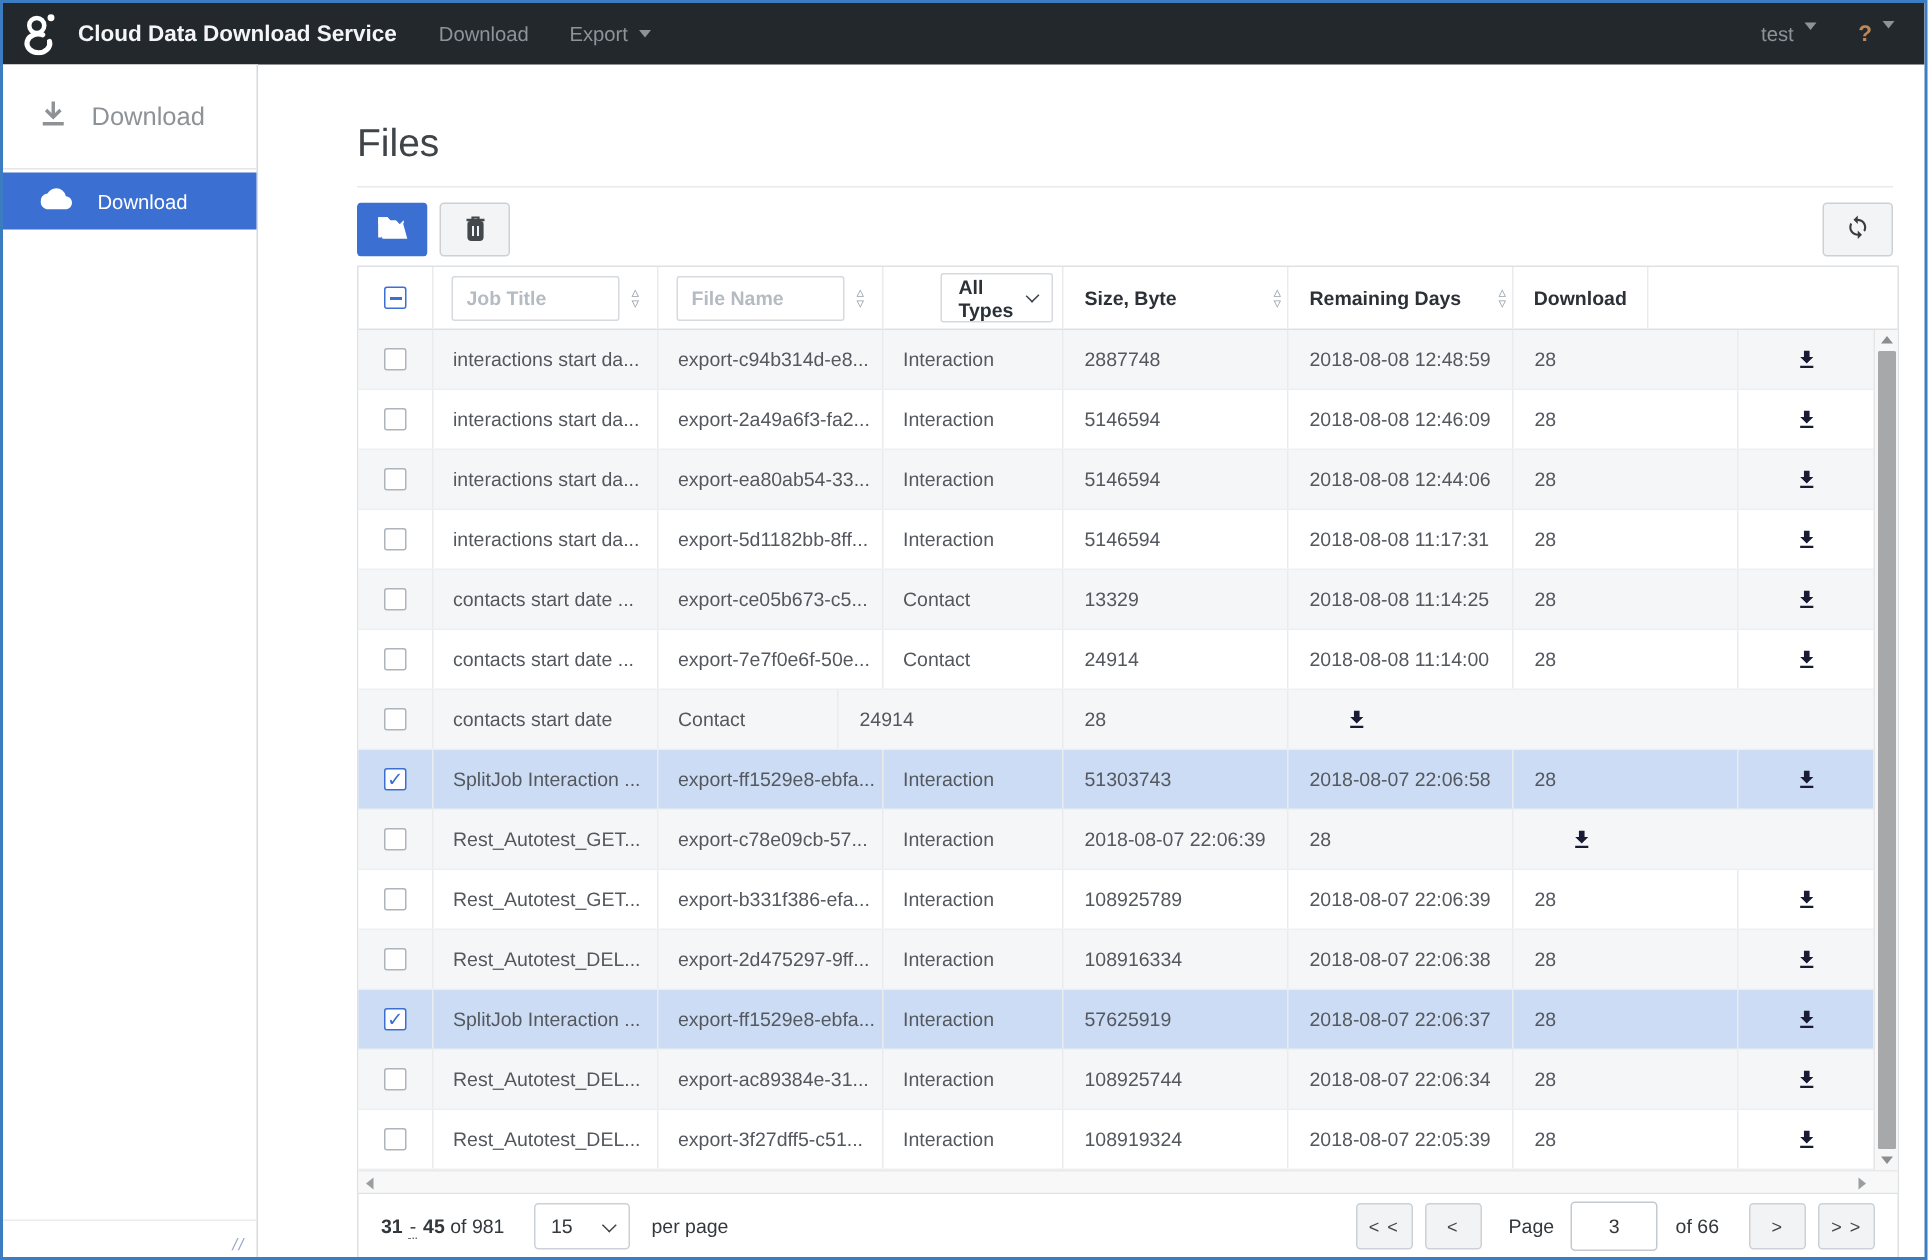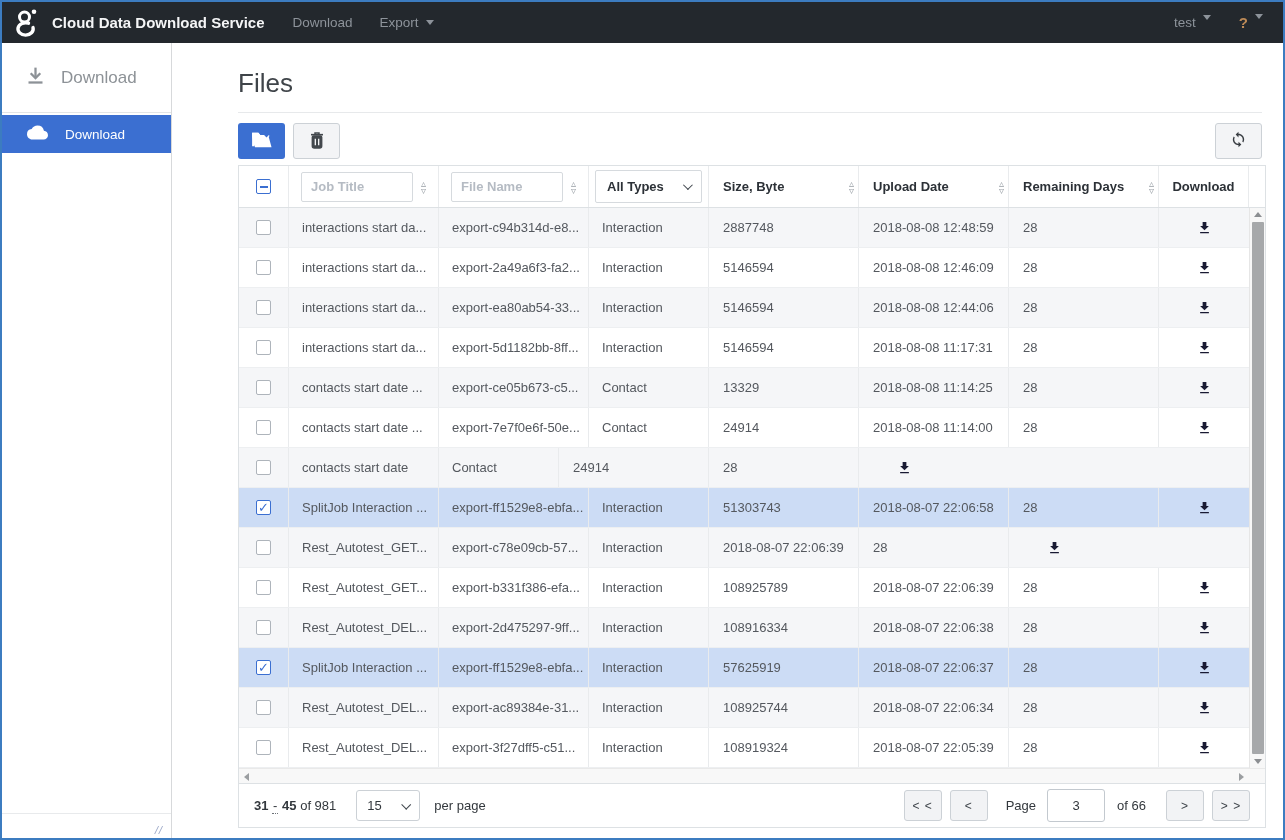--- a/index.html
+++ b/index.html
@@ -27,21 +27,21 @@
 
   
   .sidebar { width:170px; background:#fff; border-right:1px solid #d7d9db; position:relative; flex:none; }
   .sidebar-section { height:70px; display:flex; align-items:center; gap:15px; padding-left:23px; border-bottom:1px solid #e3e5e7; color:#8d9297; font-size:17px; cursor:pointer; }
   .sidebar-active { height:38px; margin-top:2px; background:#3b6fd1; color:#fff; display:flex; align-items:center; gap:17px; padding-left:25px; font-size:13.5px; cursor:pointer; }
   .sidebar-bottomline { position:absolute; left:0; right:0; bottom:24px; border-top:1px solid #e8eaec; }
   .resize-handle { position:absolute; right:8px; bottom:2px; color:#9aa7c7; font-size:11px; letter-spacing:1px; transform:skewX(-12deg); cursor:nwse-resize; }
 
   
   .main { flex:1; padding:21px 21px 0 66px; overflow:hidden; }
-  .page-title { font-size:26px; font-weight:400; color:#3f4449; margin:4px 0 13px; }
+  .page-title { font-size:26px; font-weight:400; color:#3f4449; margin:16px 0 13px; }
   .title-rule { border-top:1px solid #e7e9eb; margin-bottom:10px; }
 
   .toolbar { display:flex; align-items:center; margin-bottom:6px; }
   .btn { width:47px; height:36px; border-radius:3px; display:flex; align-items:center; justify-content:center; border:1px solid transparent; cursor:pointer; }
   .btn-primary { background:#3b6fd1; }
   .btn-light { background:#f3f4f6; border-color:#ccd1d6; }
   .btn-trash { margin-left:8px; }
   .btn-refresh { margin-left:auto; }
 
   
@@ -57,21 +57,21 @@
   .col-date { width:150px; padding-left:14px; }
   .col-days { width:150px; padding-left:14px; }
   .col-dl   { width:90px;  justify-content:center; }
   .col-fill { width:16px; border-right:none; }
 
   .filter-input { width:112px; height:30px; border:1px solid #d6dade; border-radius:2px; padding:0 9px; font-size:13px; font-weight:bold; color:#45494f; font-family:inherit; background:#fff; }
   .filter-input::placeholder { color:#b5bbc3; opacity:1; }
   .sort { display:flex; flex-direction:column; margin-left:auto; margin-right:4px; color:#9aa0a7; font-size:10px; line-height:7px; cursor:pointer; text-align:center; }
   .sort::before { content:"▵"; }
   .sort::after  { content:"▿"; }
-  .type-select { width:110px; height:33px; border:1px solid #d6dade; border-radius:2px; background:#fff; display:flex; align-items:center; justify-content:space-between; padding:0 11px; cursor:pointer; }
+  .type-select { width:110px; height:33px; border:1px solid #d6dade; border-radius:2px; background:#fff; display:flex; align-items:center; justify-content:space-between; padding:0 11px; cursor:pointer;margin-left:32px; }
   .chev { width:7px; height:7px; border-right:1.8px solid #3f454c; border-bottom:1.8px solid #3f454c; transform:rotate(45deg) translateY(-2px); }
   .hlabel { display:flex; align-items:center; width:100%; }
 
   
   .rows-area { position:relative; }
   .rows { width:1010px; }
   .trow { display:flex; height:40px; align-items:stretch; border-bottom:1px solid #edeff1; background:#fff; }
   .trow:nth-child(odd) { background:#f5f6f8; }
   .trow.selected { background:#ccdcf5; }
   .cell { border-right:1px solid #e9ebed; display:flex; align-items:center; font-size:13px; color:#54585e; overflow:hidden; white-space:nowrap; }
@@ -215,26 +215,20 @@
             <span>All Types</span>
             <span class="chev"></span>
           </div>
         </div>
         <div class="hcell col-size">
           <span class="hlabel">
               <span>Size, Byte</span>
           <span class="sort"></span>
             </span>
         </div>
-        <div class="hcell col-date">
-          <span class="hlabel">
-              <span>Upload Date</span>
-          <span class="sort"></span>
-            </span>
-        </div>
         <div class="hcell col-days">
           <span class="hlabel">
               <span>Remaining Days</span>
           <span class="sort"></span>
             </span>
         </div>
         <div class="hcell col-dl">
           <span>Download</span>
         </div>
         <div class="hcell col-fill"></div>

